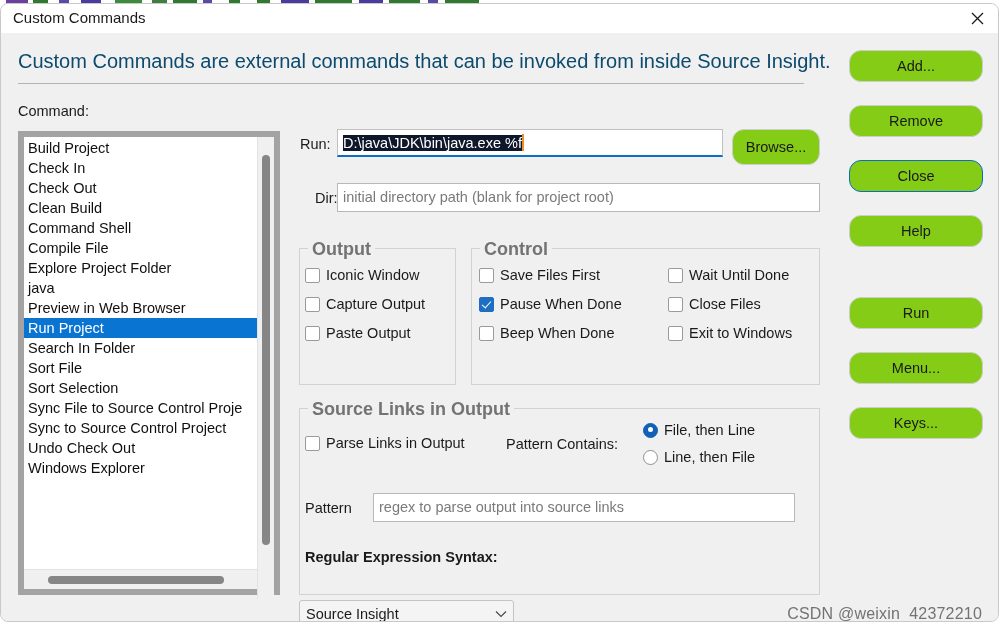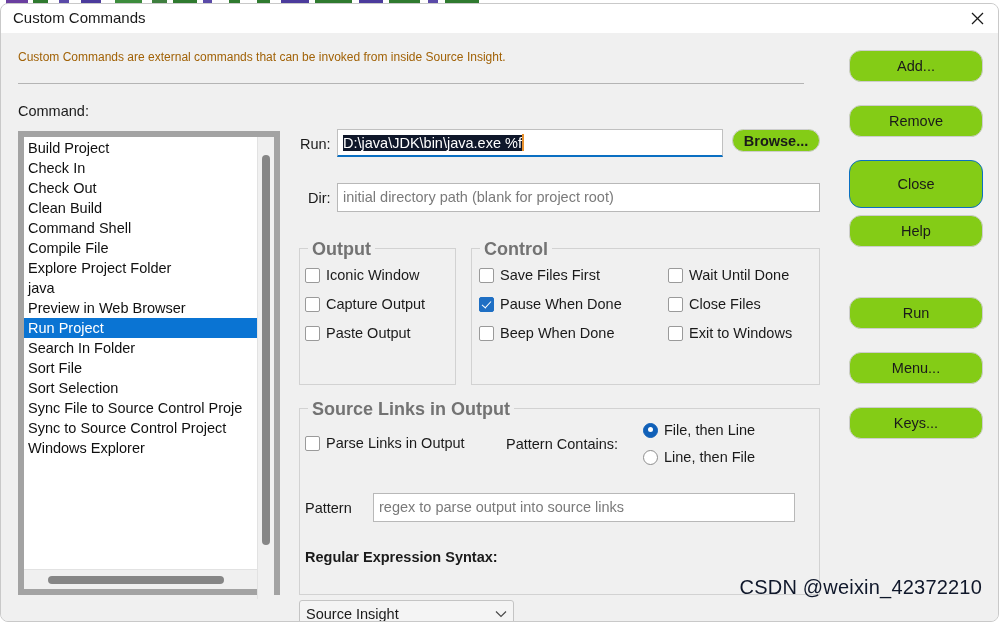--- a/index.html
+++ b/index.html
@@ -72,22 +72,22 @@
   #dlg-body {
     position: absolute;
     left: 0; top: 29px;
     width: 999px; height: 590px;
     background: #f0f0f0;
   }
 
   .desc {
     position: absolute;
     left: 17px; top: 17px;
-    font-size: 12px;
-    color: #a16207;
+    font-size: 20px;
+    color: #0c4a6e;
     white-space: nowrap;
   }
   .hrule {
     position: absolute;
     left: 17px; top: 50px;
     width: 786px; height: 1px;
     background: #b4b4b4;
   }
   .label-command {
     position: absolute;
@@ -309,23 +309,23 @@
     align-items: center;
     padding: 0 6px;
     font-size: 14.5px;
     cursor: default;
   }
   #combo .cv { flex: 1; white-space: nowrap; }
 
   
   #watermark {
     position: absolute;
-    right: 18px; bottom: 24px;
-    font-size: 20px;
-    color: #0f172a;
+    right: 18px; bottom: 0;
+    font-size: 16px;
+    color: #737373;
     white-space: nowrap;
     letter-spacing: 0.2px;
   }
 </style>
 </head>
 <body>
 
 <div id="bg-strip">
     <i style="left: 6px; width: 22px; background: rgb(106, 63, 160);"></i>
     <i style="left: 33px; width: 15px; background: rgb(47, 122, 47);"></i>
@@ -373,37 +373,38 @@
           <div class="list-item"><span>Compile File</span></div>
           <div class="list-item"><span>Explore Project Folder</span></div>
           <div class="list-item"><span>java</span></div>
           <div class="list-item"><span>Preview in Web Browser</span></div>
           <div class="list-item selected"><span>Run Project</span></div>
           <div class="list-item"><span>Search In Folder</span></div>
           <div class="list-item"><span>Sort File</span></div>
           <div class="list-item"><span>Sort Selection</span></div>
           <div class="list-item"><span>Sync File to Source Control Proje</span></div>
           <div class="list-item"><span>Sync to Source Control Project</span></div>
+          <div class="list-item"><span>Undo Check Out</span></div>
           <div class="list-item"><span>Windows Explorer</span></div>
         </div>
       <div id="list-hscroll">
         <div id="list-hthumb"></div>
       </div>
       <div id="list-vscroll">
         <div id="list-vthumb"></div>
       </div>
     </div>
 
     <div class="fld-label" style="left:299px; top:103px;">Run:</div>
     <div class="textfield focused" style="left:336px; top:96px; width:386px; height:28px;">
       <span class="sel-text">D:\java\JDK\bin\java.exe %f</span><span class="caret"></span>
     </div>
-    <div class="btn" style="left:731px; top:96px; width:88px; height:23px;font-weight:bold;">Browse...</div>
-
-    <div class="fld-label" style="left:307px; top:157px;">Dir:</div>
+    <div class="btn" style="left:731px; top:96px; width:88px; height:36px;">Browse...</div>
+
+    <div class="fld-label" style="left:314px; top:157px;">Dir:</div>
     <div class="textfield" style="left:336px; top:150px; width:483px; height:29px;">
       <span class="placeholder">initial directory path (blank for project root)</span>
     </div>
 
     <div class="group" style="left:298px; top:215px; width:157px; height:137px;">
       <div class="group-title">Output</div>
       <div class="cb" style="left:5px; top:18px;">
         <span class="box"></span>
         <span>Iconic Window</span>
       </div>
@@ -474,21 +475,21 @@
 
     <div id="combo">
       <span class="cv">Source Insight</span>
       <svg width="12" height="8" viewBox="0 0 12 8">
         <polyline points="1,1.5 6,6.5 11,1.5" fill="none" stroke="#4a4a4a" stroke-width="1.2"></polyline>
       </svg>
     </div>
 
     <div class="btn" style="left:848px; top:17px;  width:134px; height:32px;">Add...</div>
     <div class="btn" style="left:848px; top:72px;  width:134px; height:32px;">Remove</div>
-    <div class="btn default" style="left:848px; top:127px; width:134px; height:48px;">Close</div>
+    <div class="btn default" style="left:848px; top:127px; width:134px; height:32px;">Close</div>
     <div class="btn" style="left:848px; top:182px; width:134px; height:32px;">Help</div>
     <div class="btn" style="left:848px; top:264px; width:134px; height:32px;">Run</div>
     <div class="btn" style="left:848px; top:319px; width:134px; height:32px;">Menu...</div>
     <div class="btn" style="left:848px; top:374px; width:134px; height:32px;">Keys...</div>
 
     <div id="watermark">CSDN @weixin_42372210</div>
 
   </div>
 </div>
 

